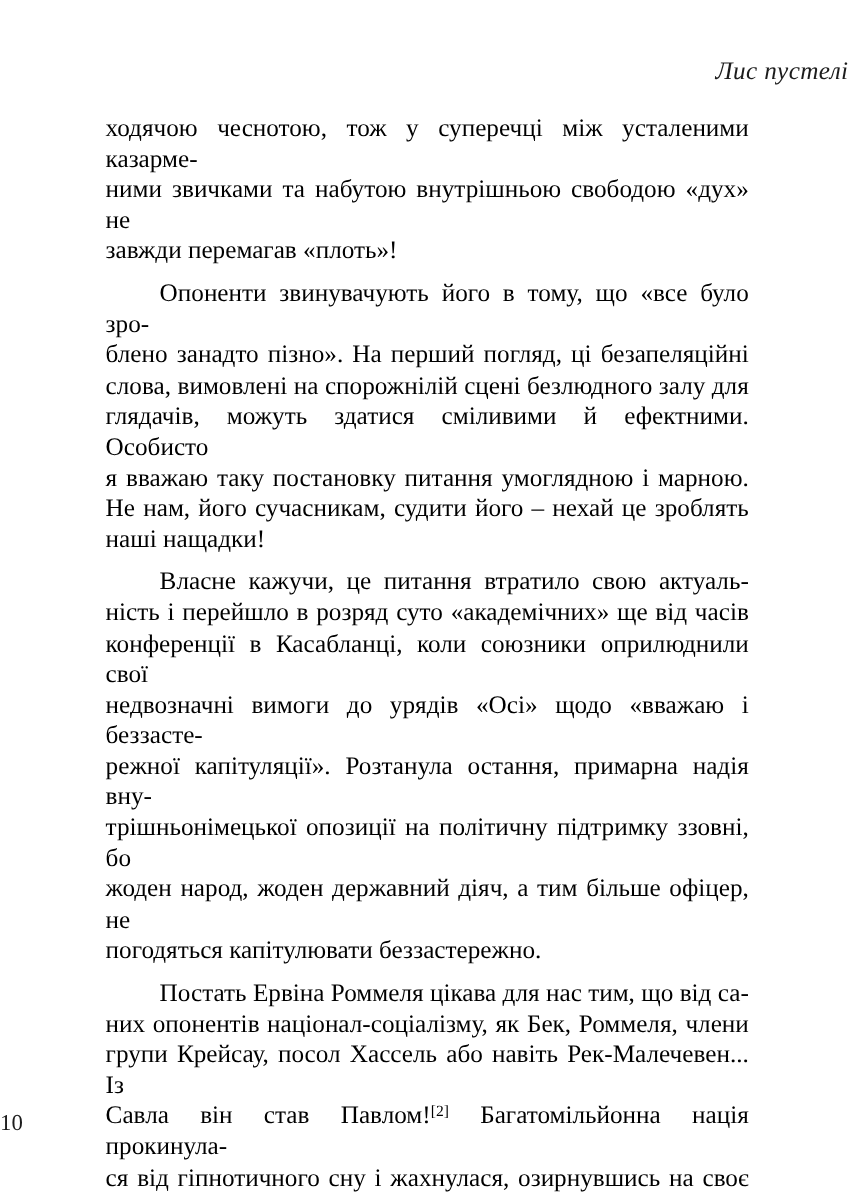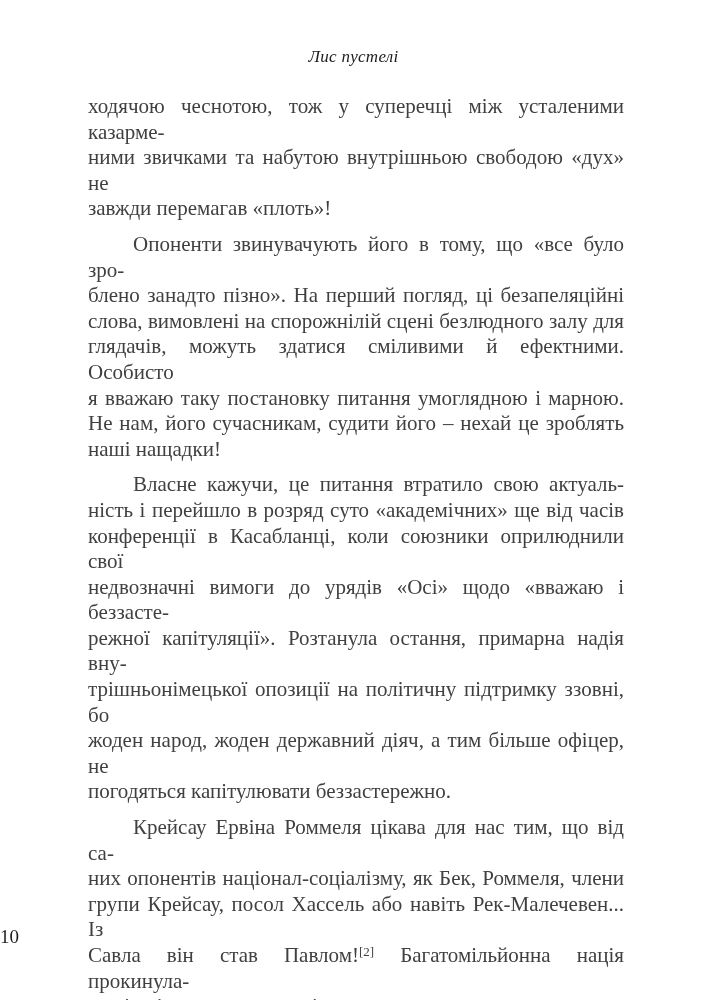--- a/index.html
+++ b/index.html
@@ -14,42 +14,42 @@
     background: #ffffff;
     font-family: "Liberation Serif", "DejaVu Serif", serif;
     color: #111111;
     overflow: hidden;
   }
   .running-head {
     position: absolute;
     top: 47px;
     left: 0;
     width: 100%;
-    text-align: center;
+    text-align: right;
     font-style: italic;
-    font-size: 17px;
+    font-size: 21px;
     color: #1c1c1c;
     letter-spacing: 0.3px;
   }
   .text-column {
     position: absolute;
     top: 94px;
     left: 88px;
     right: 83px;
   }
   .para {
     margin: 0 0 10px 0;
   }
   .line {
     font-size: 21px;
     line-height: 25.6px;
     text-align: justify;
     text-align-last: justify;
     white-space: normal;
-    color: #404040;
+    color: #000000;
   }
   .line.noj {
     text-align: right;
     text-align-last: left;
   }
   .line.ind {
     text-indent: 45px;
   }
   .line sup {
     font-size: 13px;
@@ -91,21 +91,21 @@
         <div class="line ind">Власне кажучи, це питання втратило свою актуаль-</div>
         <div class="line">ність і перейшло в розряд суто «академічних» ще від часів</div>
         <div class="line">конференції в Касабланці, коли союзники оприлюднили свої</div>
         <div class="line">недвозначні вимоги до урядів «Осі» щодо «вважаю і беззасте-</div>
         <div class="line">режної капітуляції». Розтанула остання, примарна надія вну-</div>
         <div class="line">трішньонімецької опозиції на політичну підтримку ззовні, бо</div>
         <div class="line">жоден народ, жоден державний діяч, а тим більше офіцер, не</div>
         <div class="line noj">погодяться капітулювати беззастережно.</div>
       </div>
       <div class="para">
-        <div class="line ind">Крейсау Ервіна Роммеля цікава для нас тим, що від са-</div>
+        <div class="line ind">Постать Ервіна Роммеля цікава для нас тим, що від са-</div>
         <div class="line">них опонентів націонал-соціалізму, як Бек, Роммеля, члени</div>
         <div class="line">групи Крейсау, посол Хассель або навіть Рек-Малечевен... Із</div>
         <div class="line">Савла він став Павлом!<sup>[2]</sup> Багатомільйонна нація прокинула-</div>
         <div class="line">ся від гіпнотичного сну і жахнулася, озирнувшись на своє</div>
       </div>
     </div>
 
   <div class="page-number">10</div>
 </div>
 

